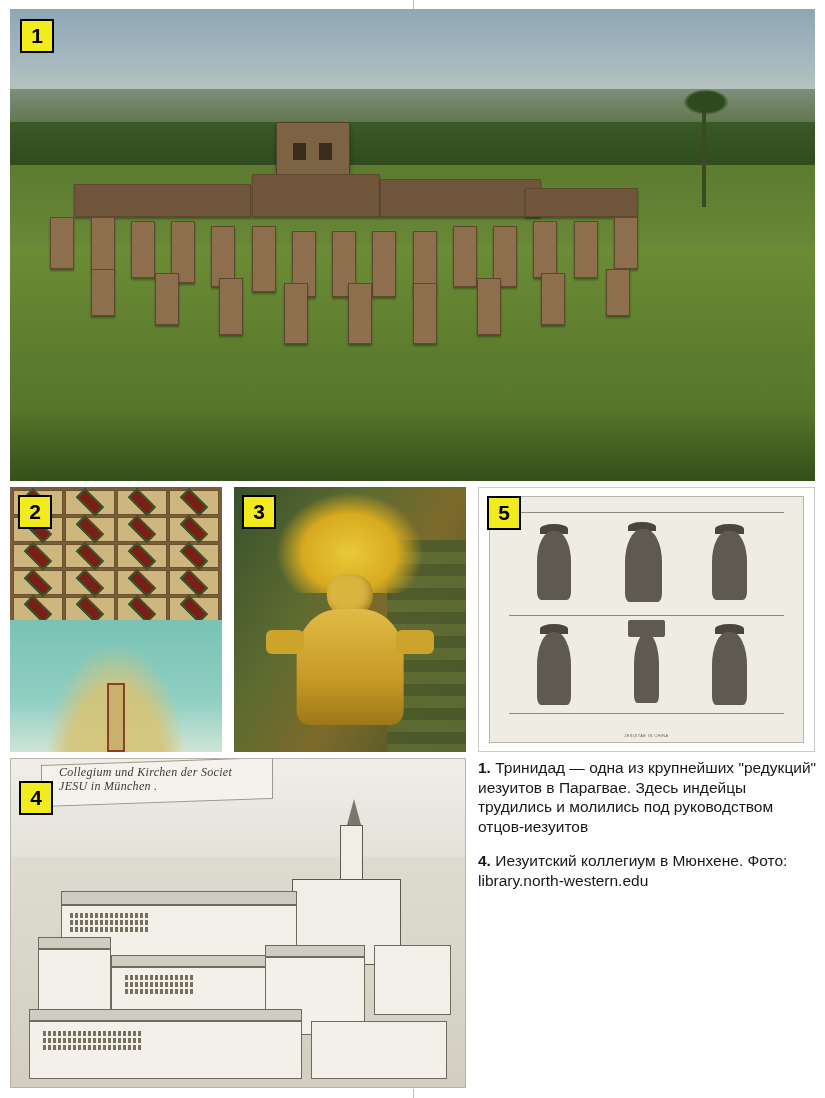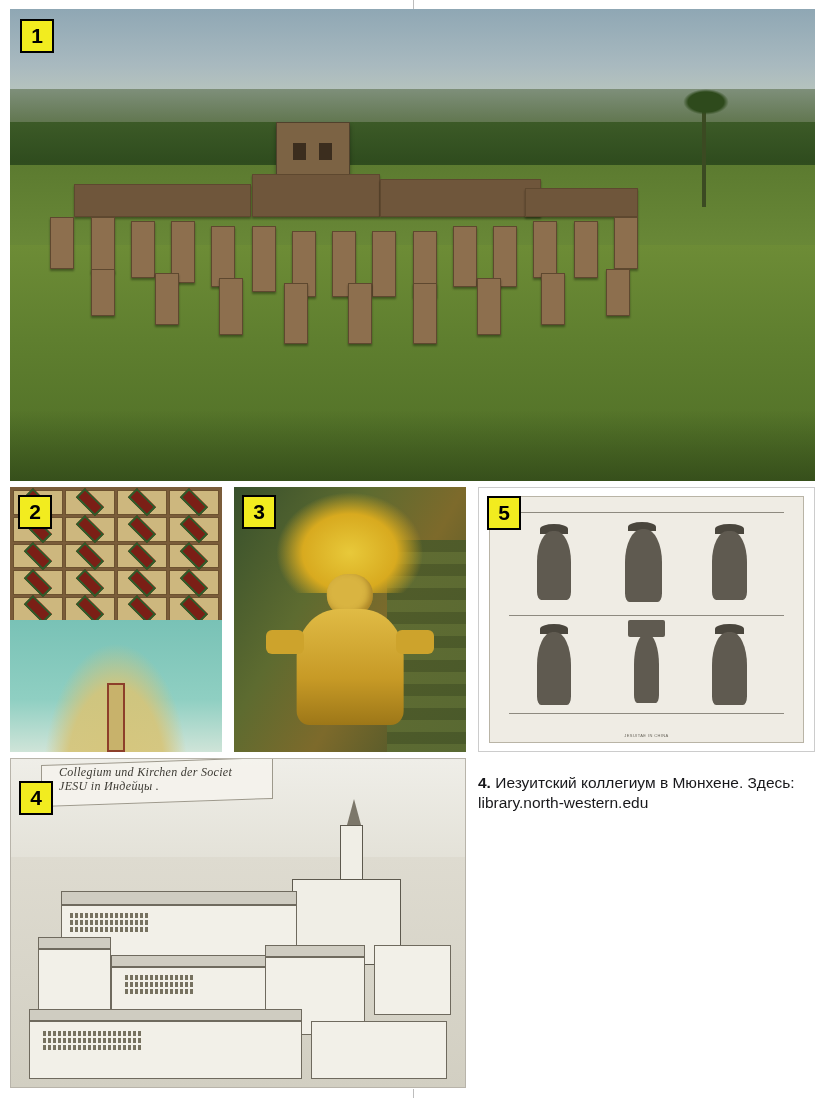--- a/index.html
+++ b/index.html
@@ -498,21 +498,21 @@
       <div class="p5-caption">JESUITAE IN CHINA</div>
     </div>
     <div class="badge" style="left:8px;top:8px;">5</div>
   </div>
 
   <div class="panel4">
     <div class="p4-sky"></div>
     <div class="p4-ground"></div>
     <div class="p4-cartouche"></div>
     <div class="p4-title"><span>Collegium und Kirchen der Societ</span>
-<span>JESU in Индейцы .</span></div>
+<span>JESU in München .</span></div>
 
     <div class="p4-spire" style="left:74%;top:40px;"></div>
     <div class="p4-church" style="left:72.5%;top:66px;width:5%;height:110px;"></div>
     <div class="p4-church" style="left:62%;top:120px;width:24%;height:86px;"></div>
 
     <div class="p4-roof" style="left:11%;top:132px;width:52%;height:14px;"></div>
     <div class="p4-block" style="left:11%;top:146px;width:52%;height:52px;"></div>
 
     <div class="p4-roof" style="left:6%;top:178px;width:16%;height:12px;"></div>
     <div class="p4-block" style="left:6%;top:190px;width:16%;height:88px;"></div>
@@ -685,16 +685,17 @@
         <i></i>
         <i></i>
         <i></i>
         <i></i>
       </div>
 
     <div class="badge" style="left:8px;top:22px;">4</div>
   </div>
 
   <div class="captions">
-    <p class="cap-p gap"><span class="cap-num">4.</span><span> Иезуитский коллегиум в Мюнхене. Здесь: library.north-western.edu</span></p>
+    <p class="cap-p"><span class="cap-num">1.</span><span> Тринидад — одна из крупнейших "редукций" иезуитов в Парагвае. Здесь индейцы трудились и молились под руководством отцов-иезуитов</span></p>
+    <p class="cap-p gap"><span class="cap-num">4.</span><span> Иезуитский коллегиум в Мюнхене. Фото: library.north-western.edu</span></p>
   </div>
 
 </div>
 
 </body></html>

